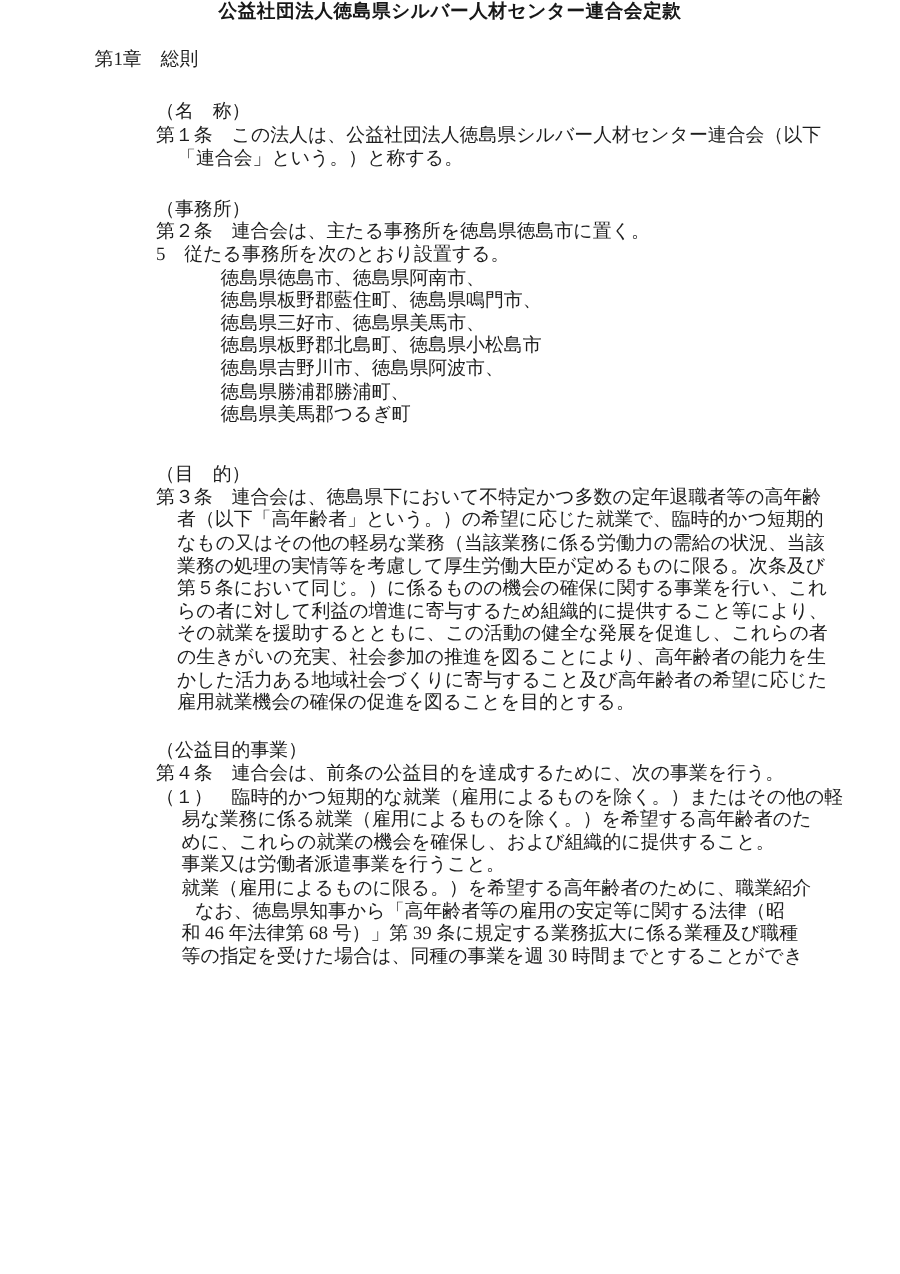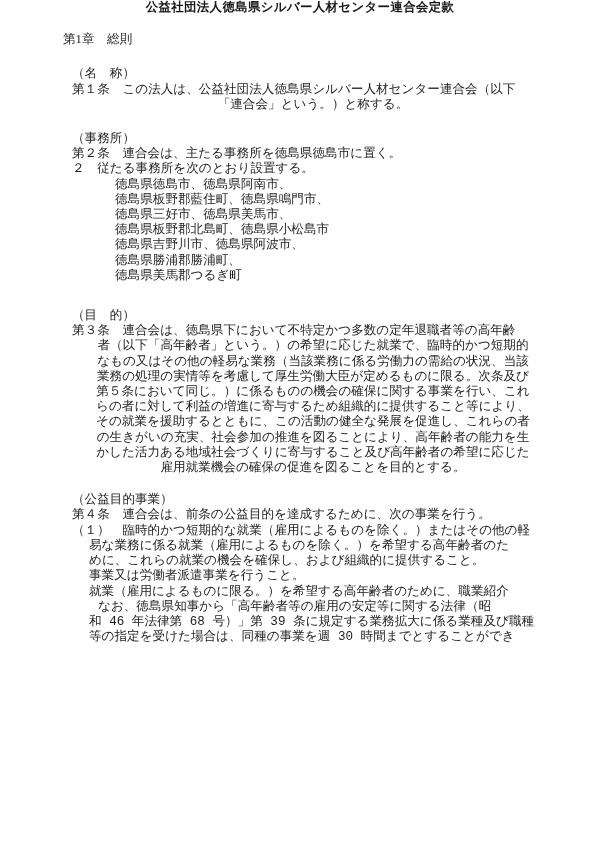--- a/index.html
+++ b/index.html
@@ -26,54 +26,53 @@
     font-weight: 700;
     font-size: 12.4px;
     letter-spacing: 0.4px;
     color: #181818;
   }
   .chapter {
     margin: 0 0 0 63px;
     white-space: pre;
   }
   .doc-body {
-    margin-left: 72px;
+    margin-left: 104px;
     margin-right: 60px;
-    font-family: Liberation Mono, monospace;
   }
   .sec { margin-top: 19px; }
   .sec:nth-of-type(1) { margin-top: 20px; }
   .sec:nth-of-type(3) { margin-top: 25px; }
   .sec:nth-of-type(4) { margin-top: 17px; }
   .line {
     white-space: pre;
     color: #1d1d1d;
   }
   .ind-0 { padding-left: 0; }
-  .ind-1 { padding-left: 14px; text-align: center; }
+  .ind-1 { padding-left: 14px; }
   .ind-2 { padding-left: 17px; }
   .ind-3 { padding-left: 26px; }
   .ind-4 { padding-left: 43px; }
 </style>
 </head>
 <body>
 
 <div class="page">
   <h1 class="title">公益社団法人徳島県シルバー人材センター連合会定款</h1>
   <div class="chapter">第1章　総則</div>
   <div class="doc-body" id="doc-body">
       <section class="sec">
         <div class="line ind-0">（名　称）</div>
         <div class="line ind-0">第１条　この法人は、公益社団法人徳島県シルバー人材センター連合会（以下</div>
         <div class="line ind-1">「連合会」という。）と称する。</div>
       </section>
       <section class="sec">
         <div class="line ind-0">（事務所）</div>
         <div class="line ind-0">第２条　連合会は、主たる事務所を徳島県徳島市に置く。</div>
-        <div class="line ind-0">２　従たる事務所を次のとおり設置する。</div>
+        <div class="line ind-0">5　従たる事務所を次のとおり設置する。</div>
         <div class="line ind-4">徳島県徳島市、徳島県阿南市、</div>
         <div class="line ind-4">徳島県板野郡藍住町、徳島県鳴門市、</div>
         <div class="line ind-4">徳島県三好市、徳島県美馬市、</div>
         <div class="line ind-4">徳島県板野郡北島町、徳島県小松島市</div>
         <div class="line ind-4">徳島県吉野川市、徳島県阿波市、</div>
         <div class="line ind-4">徳島県勝浦郡勝浦町、</div>
         <div class="line ind-4">徳島県美馬郡つるぎ町</div>
       </section>
       <section class="sec">
         <div class="line ind-0">（目　的）</div>

